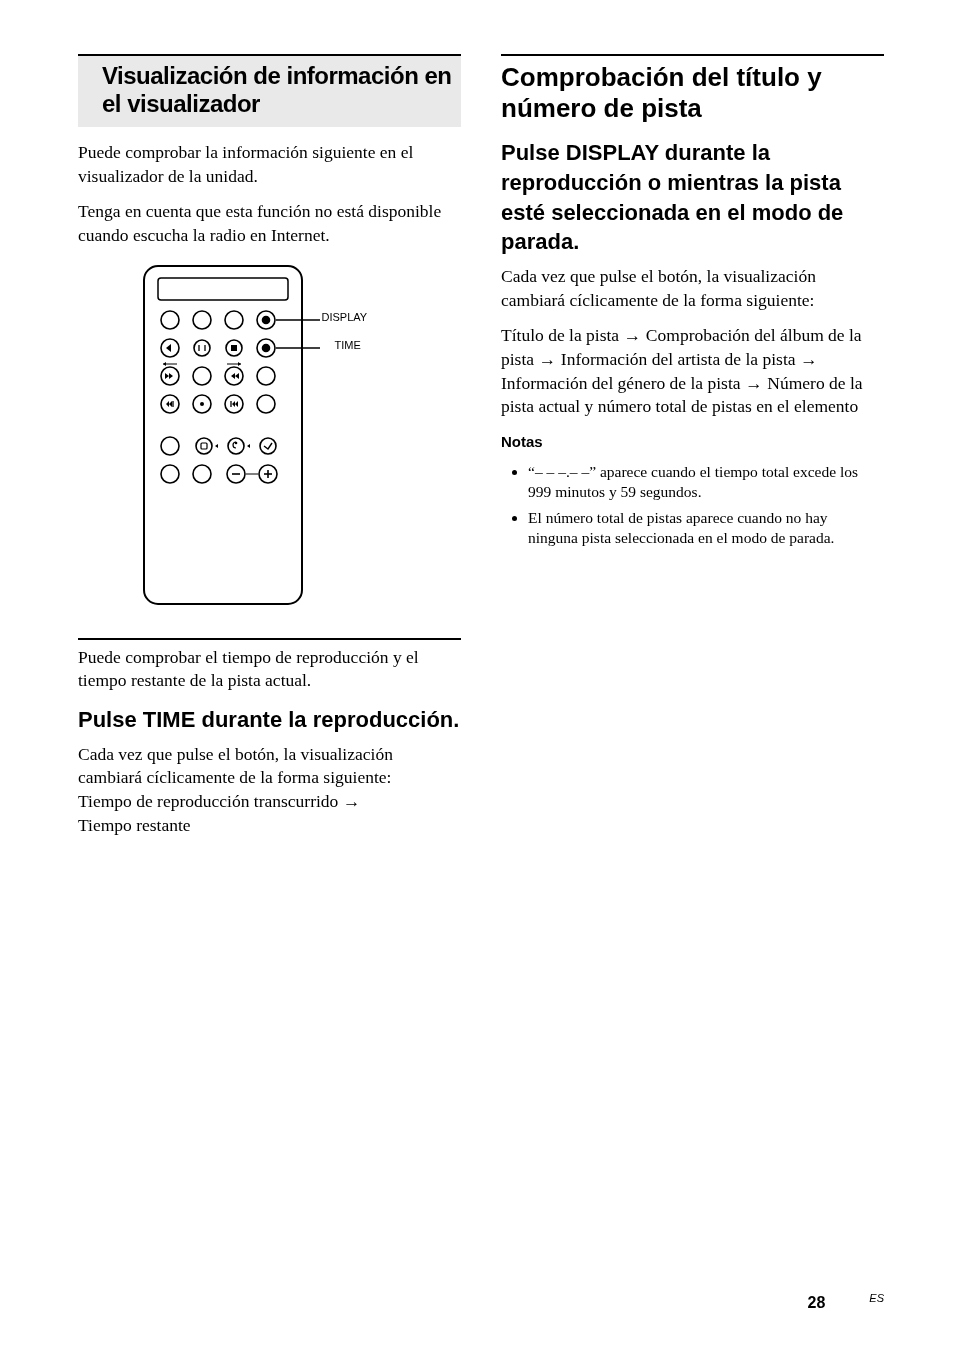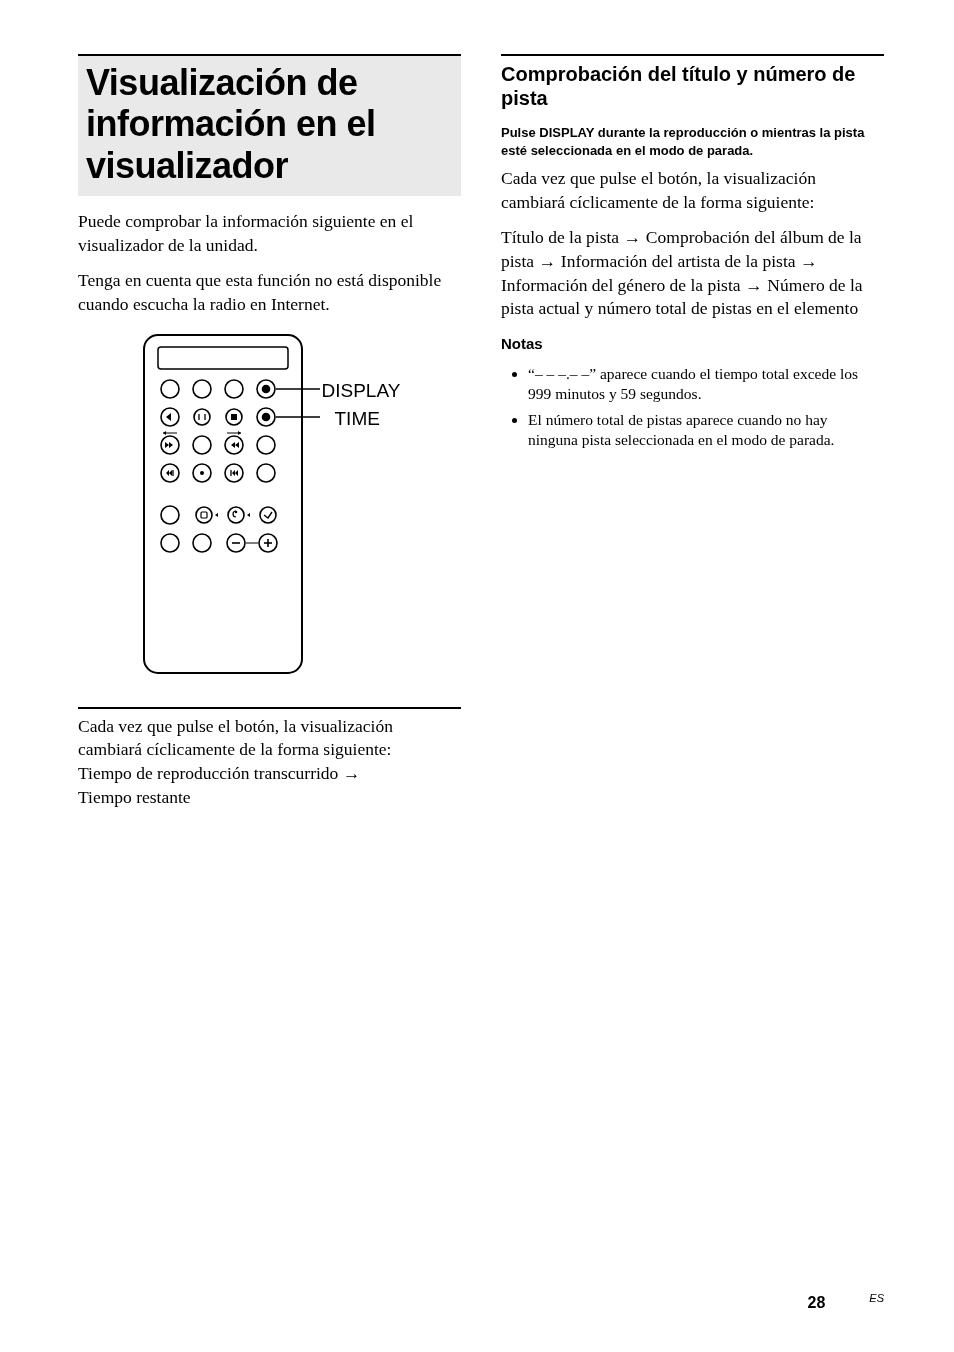--- a/index.html
+++ b/index.html
@@ -20,52 +20,52 @@
     display: flex;
     gap: 40px;
   }
   .col {
     flex: 1;
     min-width: 0;
   }
   .main-title {
     font-family: Arial, Helvetica, sans-serif;
     font-weight: 900;
-    font-size: 36px;
+    font-size: 24px;
     line-height: 1.15;
     background: #e9e9e9;
-    padding: 6px 8px 10px 8px;
+    padding: 6px 8px 10px 24px;
     border-top: 2px solid #000;
     margin: 0 0 14px 0;
     letter-spacing: -0.5px;
   }
   .body-text {
     font-size: 17.5px;
     line-height: 1.35;
     margin: 0 0 12px 0;
   }
   .section-rule {
     border: none;
     border-top: 2px solid #000;
     margin: 28px 0 6px 0;
   }
   .section-rule.top0 {
     margin-top: 0;
   }
   .section-heading {
     font-family: Arial, Helvetica, sans-serif;
     font-weight: 900;
-    font-size: 20px;
+    font-size: 26px;
     line-height: 1.2;
     margin: 4px 0 14px 0;
   }
   .instruction {
     font-family: Arial, Helvetica, sans-serif;
     font-weight: 700;
-    font-size: 13px;
+    font-size: 22px;
     line-height: 1.35;
     margin: 0 0 8px 0;
   }
   .notes-heading {
     font-family: Arial, Helvetica, sans-serif;
     font-weight: 900;
     font-size: 15px;
     margin: 14px 0 12px 0;
   }
   ul.notes-list {
@@ -86,21 +86,21 @@
     justify-content: center;
     margin: 12px 0 10px 0;
   }
   .remote-svg-holder {
     position: relative;
     width: 260px;
     height: 350px;
   }
   .label {
     font-family: Arial, Helvetica, sans-serif;
-    font-size: 19px;
+    font-size: 11px;
     position: absolute;
     white-space: nowrap;
   }
   .page-number {
     position: absolute;
     bottom: 40px;
     right: 70px;
     font-family: Arial, Helvetica, sans-serif;
     font-size: 16px;
     font-weight: 700;
@@ -207,20 +207,22 @@
               <line x1="128" y1="210" x2="128" y2="218" stroke-width="1.6"></line>
             </g>
             <line x1="106" y1="214" x2="118" y2="214" stroke="#000" stroke-width="1"></line>
           </svg>
           <div class="label" style="left:182px; top:51px;">DISPLAY</div>
           <div class="label" style="left:195px; top:79px;">TIME</div>
         </div>
       </div>
 
       <hr class="section-rule">
+      <p class="body-text">Puede comprobar el tiempo de reproducción y el tiempo restante de la pista actual.</p>
+      <p class="instruction">Pulse TIME durante la reproducción.</p>
       <p class="body-text">
         <span>Cada vez que pulse el botón, la visualización cambiará cíclicamente de la forma siguiente:</span><br>
         <span>Tiempo de reproducción transcurrido</span>
         <span class="arrow"> → </span><br>
         <span>Tiempo restante</span>
       </p>
     </div>
 
     <div class="col">
       <hr class="section-rule top0">

